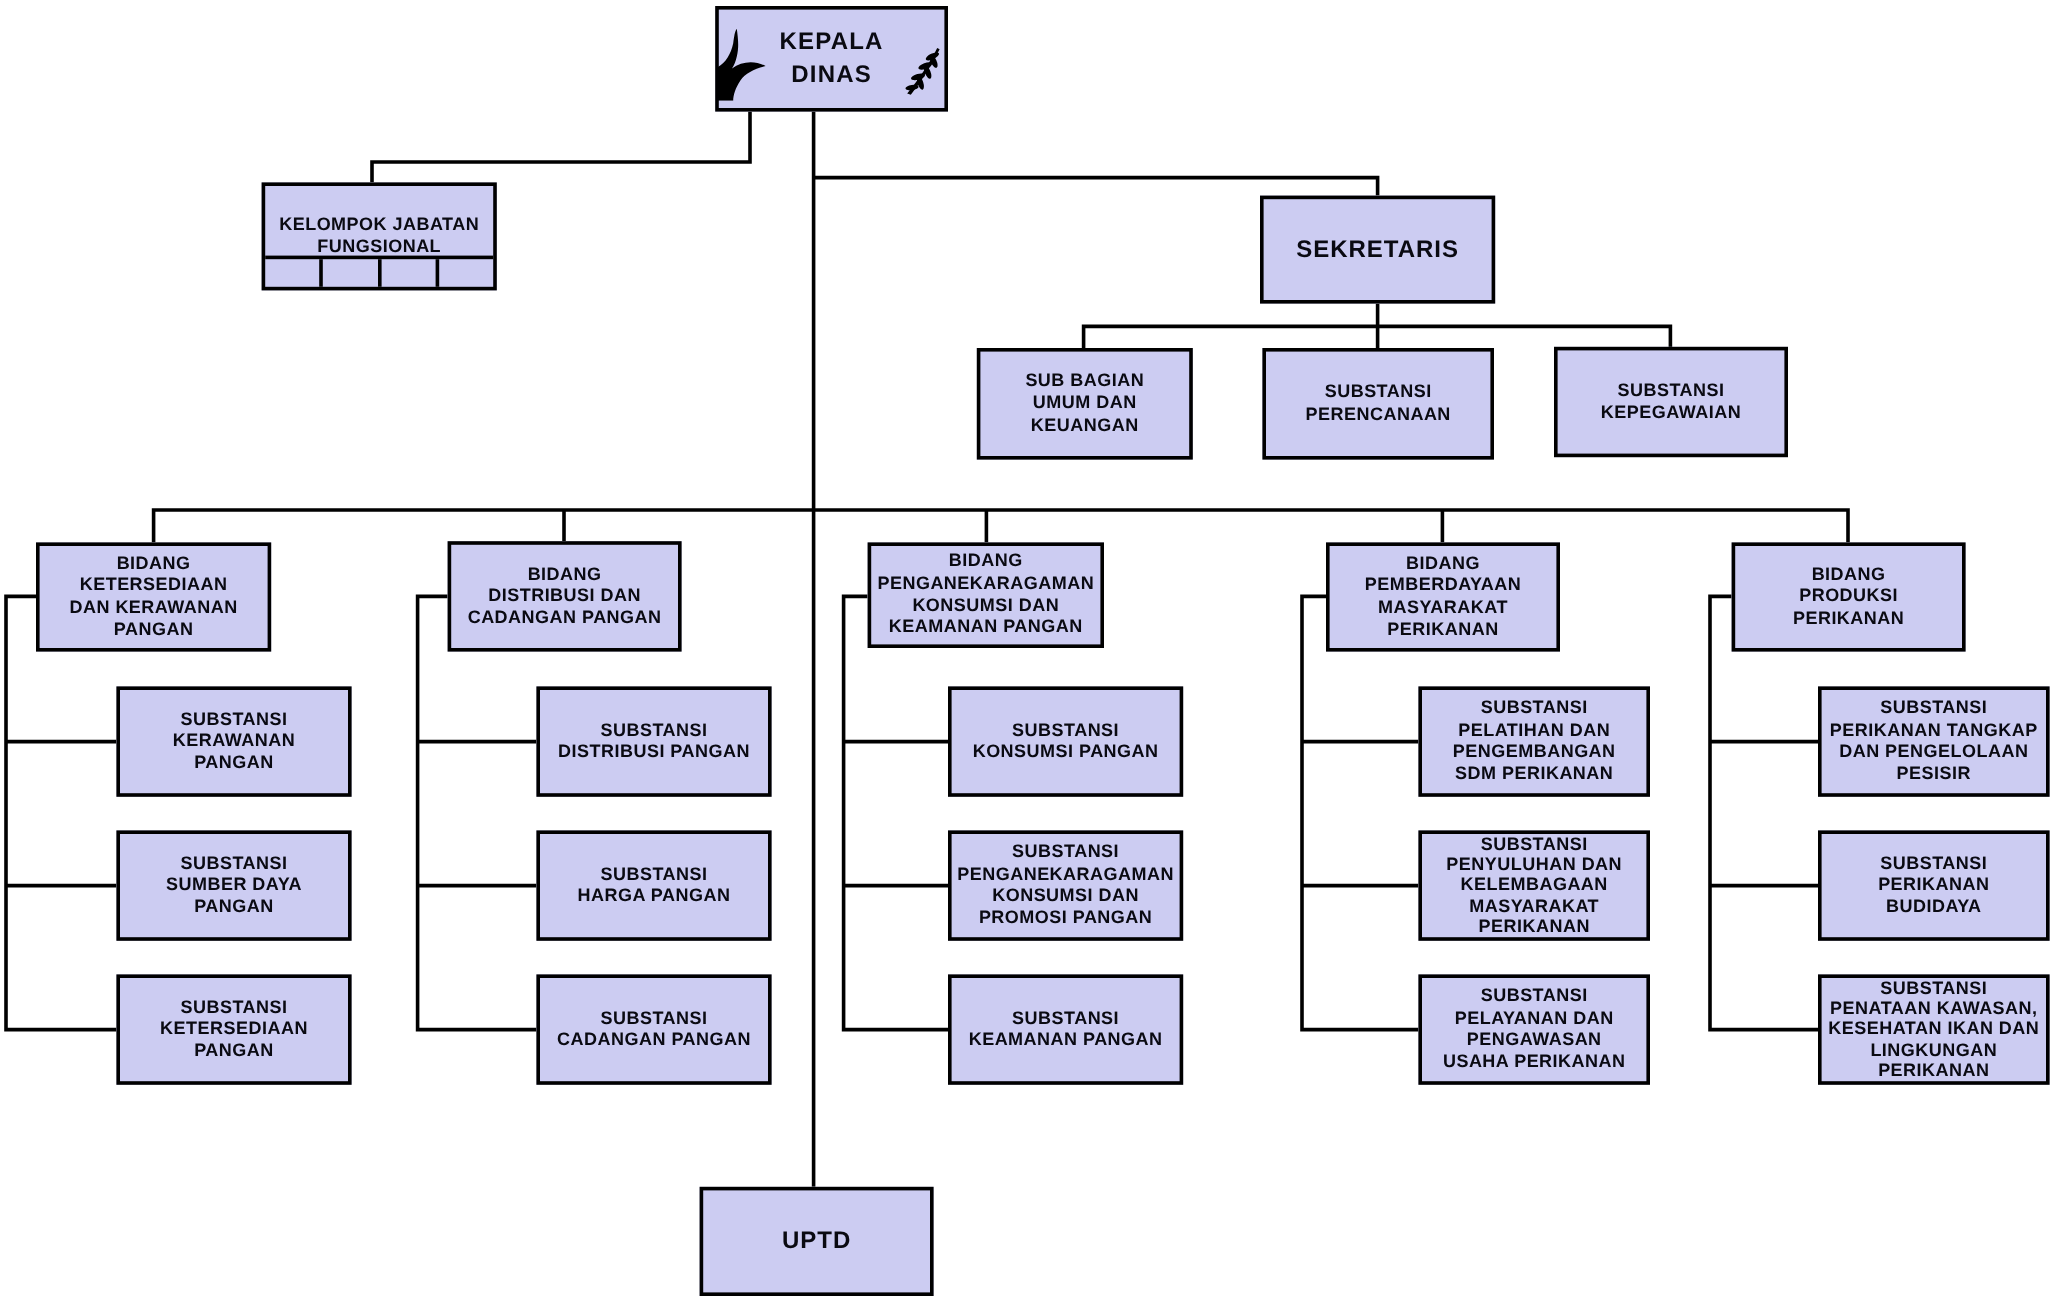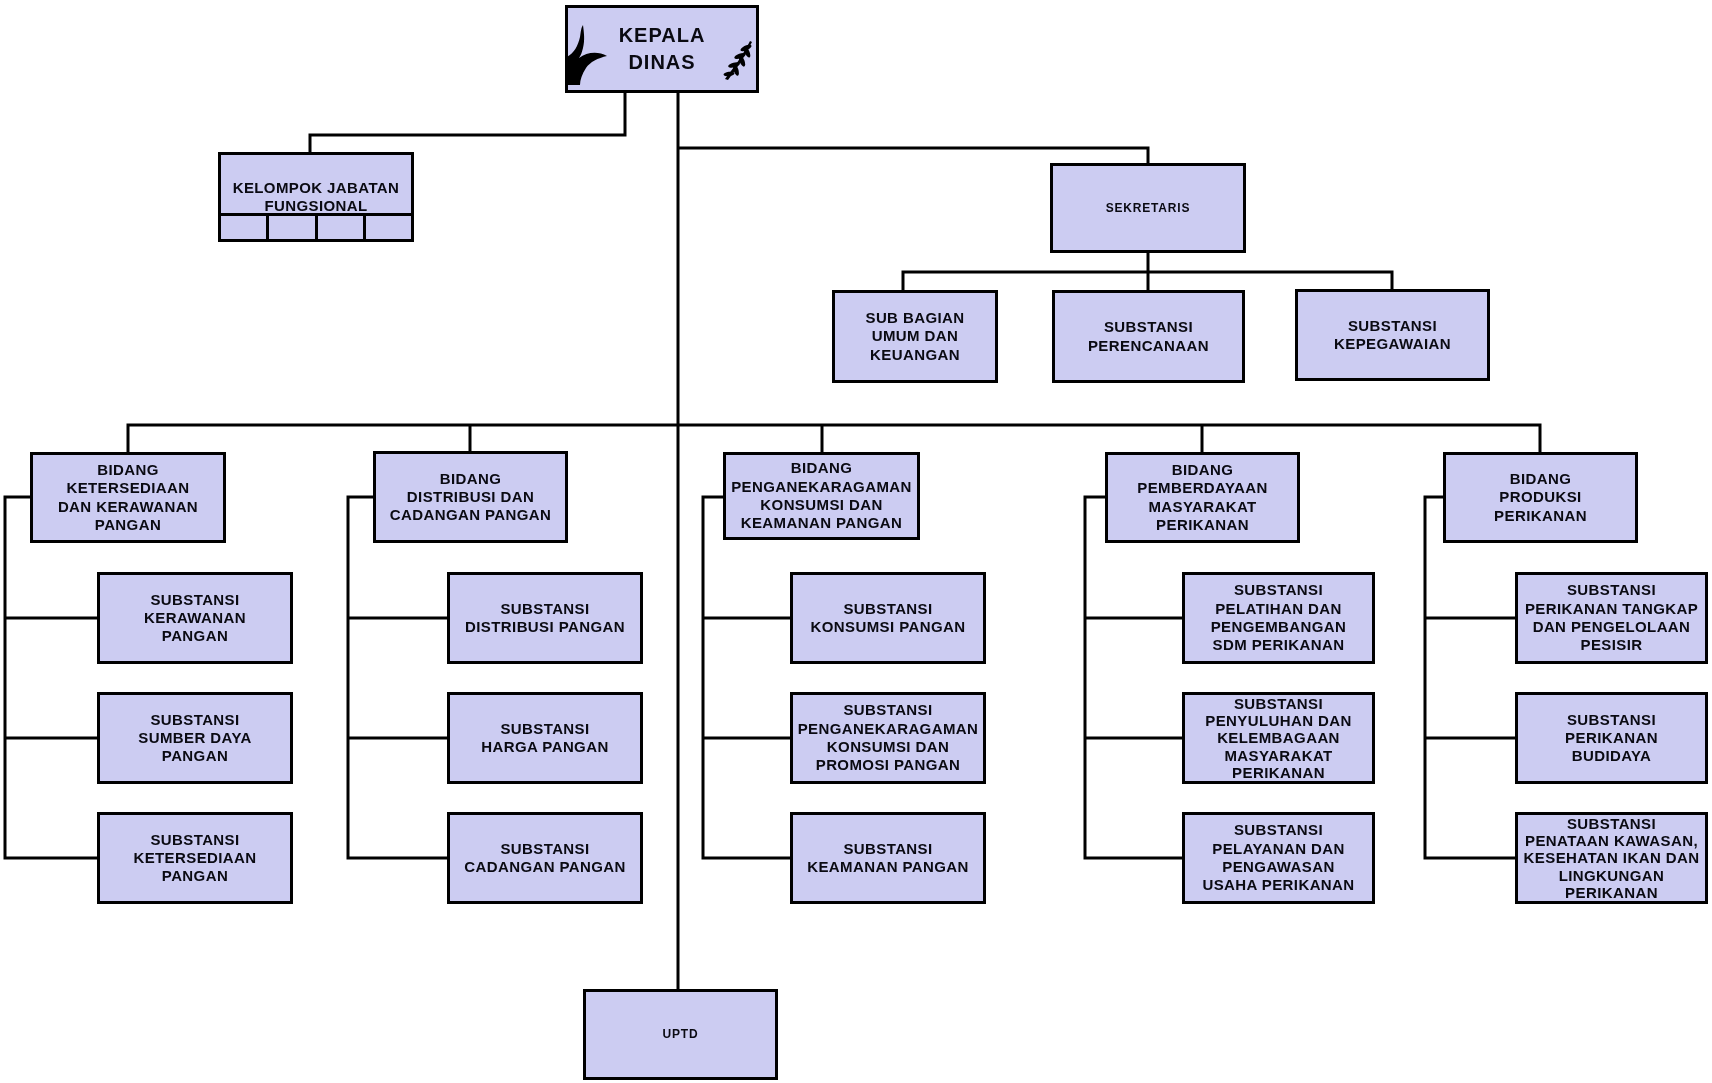--- a/index.html
+++ b/index.html
@@ -23,21 +23,21 @@
     color:#0a0a12;
     font-weight:700;
     font-size:15px;
     line-height:1.22;
     letter-spacing:0.4px;
     white-space:pre-line;
     padding:2px 3px;
   }
   .box .label{white-space:pre-line;}
   .box-xl{font-size:20px;letter-spacing:1px;line-height:1.35;}
-  .box-lg{font-size:12px;letter-spacing:0.8px;}
+  .box-lg{font-size:20px;letter-spacing:0.8px;}
   .cells{
     position:absolute;left:0;right:0;bottom:0;height:23px;
     border-top:3px solid #000;display:flex;
   }
   .cell{flex:1;}
   .cell + .cell{border-left:3px solid #000;}
   .corner-icon{position:absolute;pointer-events:none;}
 </style>
 </head>
 <body>
@@ -77,21 +77,21 @@
       <path d="M1105,497 L1085,497 L1085,858 L1182,858"></path>
       <path d="M1085,618 L1182,618"></path>
       <path d="M1085,738 L1182,738"></path>
 
       <path d="M1443,497 L1425,497 L1425,858 L1515,858"></path>
       <path d="M1425,618 L1515,618"></path>
       <path d="M1425,738 L1515,738"></path>
     </g>
   </svg>
 
-  <div class="box box-xl" style="left:565px;top:5px;width:194px;height:88px;">
+  <div class="box box-xl" style="left:596px;top:5px;width:194px;height:88px;">
     <span class="corner-icon" style="left:-1px;bottom:-2px;">
       <svg width="46" height="60" viewBox="0 0 46 60">
         <path fill="#000" d="M0,60 L0,32 C7,28 11,21 13,12 C14,6 14,3 16,0
           C17,8 18,15 16,23 C15,27 14,30 12,33
           C20,27 31,26 40,31 C31,33 23,37 19,43 C15,49 13,55 13,60 Z"></path>
       </svg>
     </span>
     <span class="label">KEPALA
 DINAS</span>
     <span class="corner-icon" style="right:2px;bottom:2px;">
@@ -118,21 +118,21 @@
       <div class="cell"></div>
       <div class="cell"></div>
       <div class="cell"></div>
     </div>
   </div>
 
   <div class="box box-lg" style="left:1050px;top:163px;width:196px;height:90px;">
     <span class="label">SEKRETARIS</span>
   </div>
 
-  <div class="box" style="left:832px;top:290px;width:166px;height:93px;justify-content:center;">
+  <div class="box" style="left:814px;top:290px;width:180px;height:93px;justify-content:center;">
     <span class="label">SUB BAGIAN
 UMUM DAN
 KEUANGAN</span>
   </div>
   <div class="box" style="left:1052px;top:290px;width:193px;height:93px;">
     <span class="label">SUBSTANSI
 PERENCANAAN</span>
   </div>
   <div class="box" style="left:1295px;top:289px;width:195px;height:92px;">
     <span class="label">SUBSTANSI

